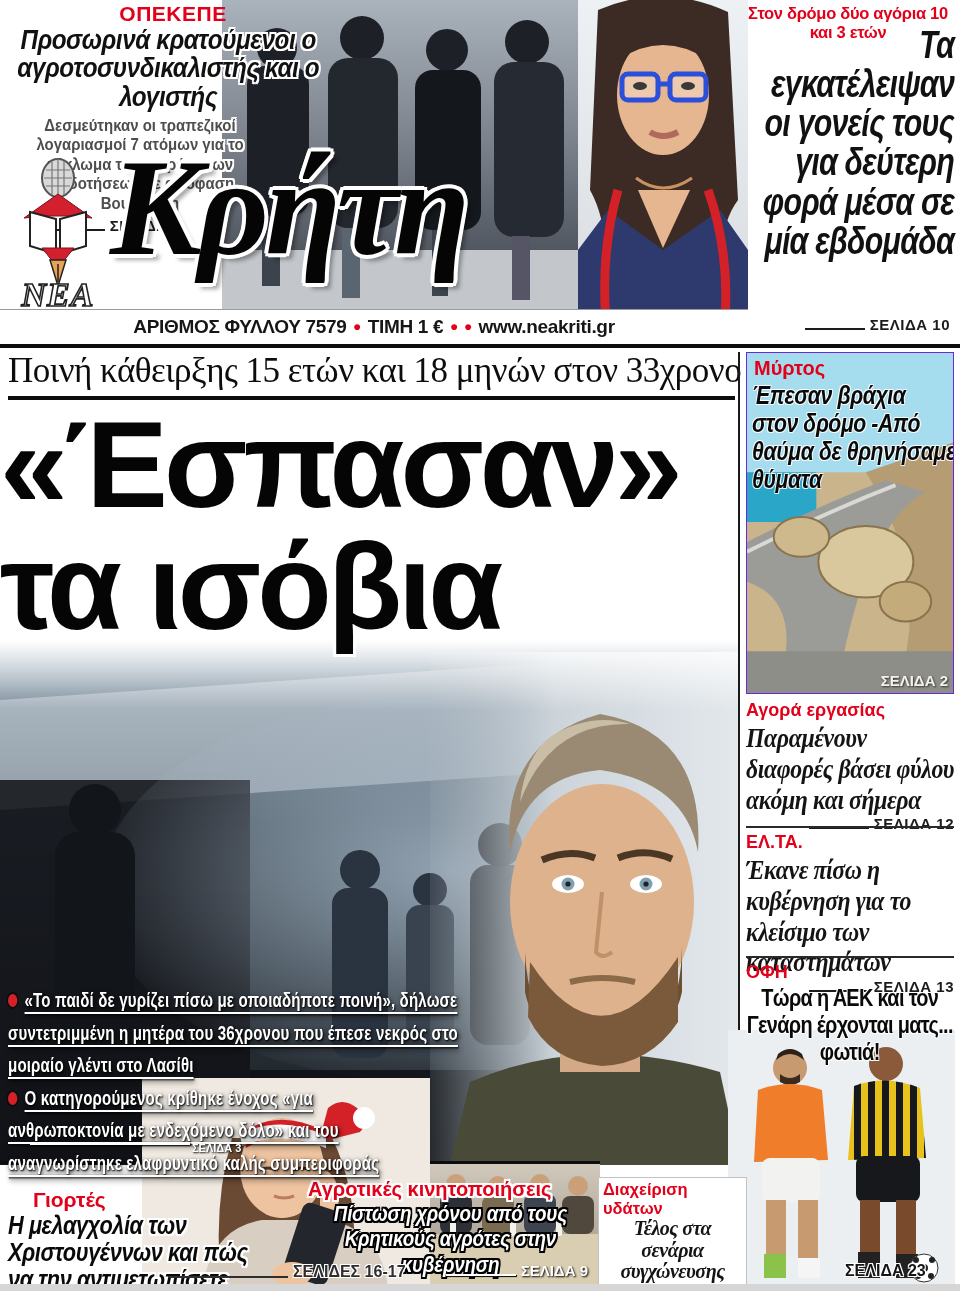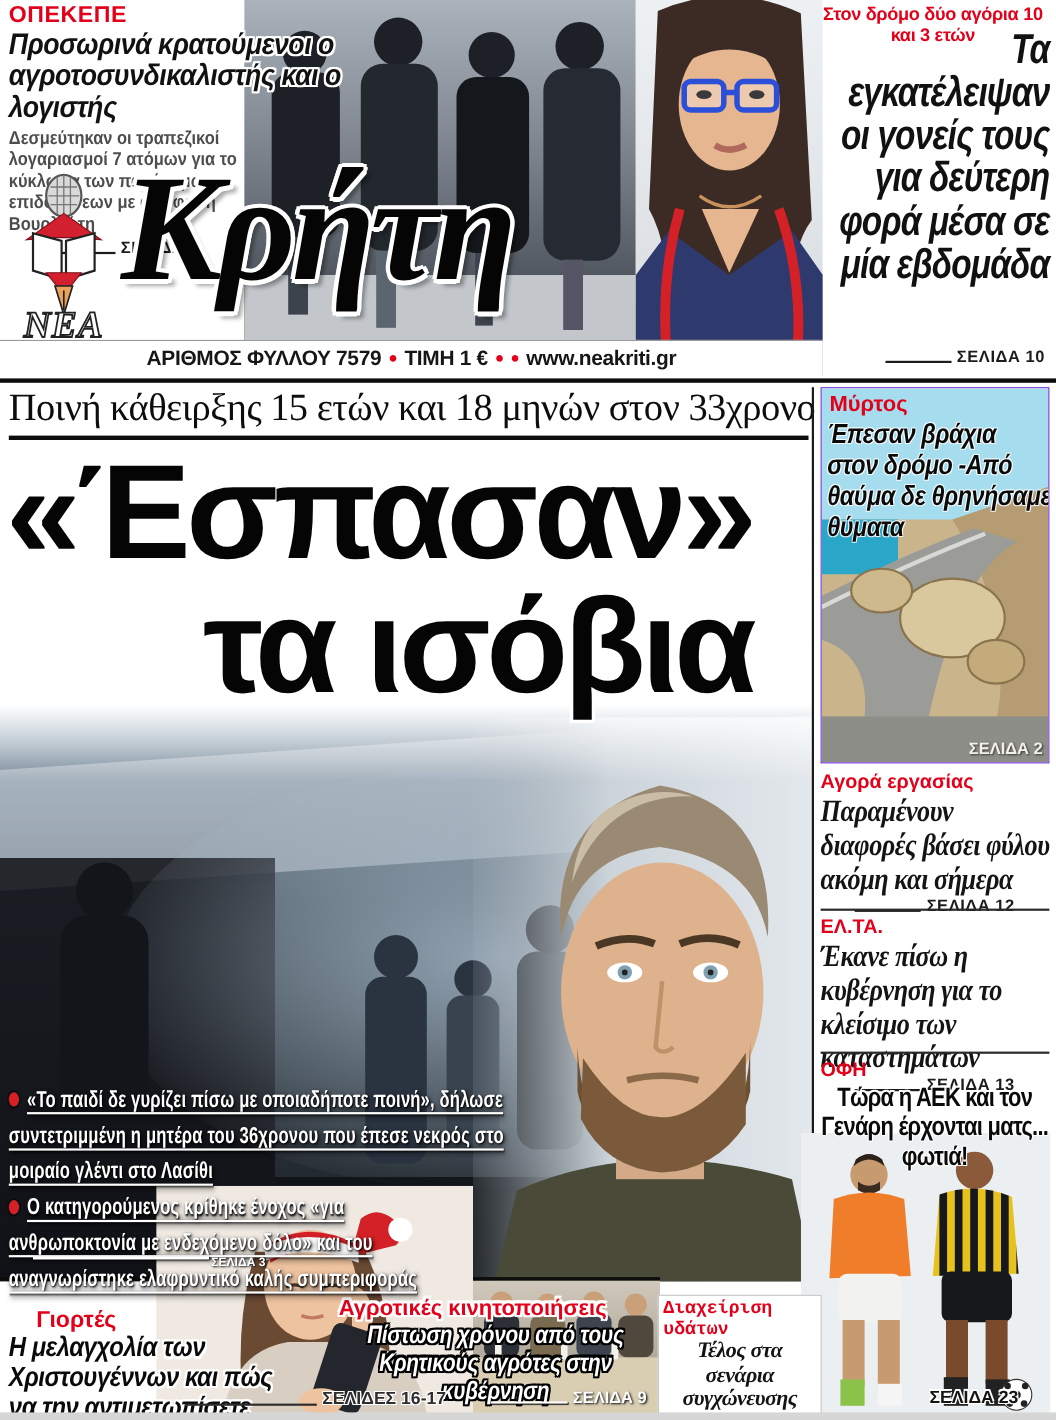--- a/index.html
+++ b/index.html
@@ -3,25 +3,25 @@
 <meta charset="utf-8">
 <style>
   html,body{margin:0;padding:0;background:#e9e9e9;}
   .page{position:relative;width:960px;height:1291px;margin:0 auto;background:#fff;overflow:hidden;
         font-family:"Liberation Sans",sans-serif;color:#111;}
   .abs{position:absolute;}
   
   .kicker{color:#e2001a;font-weight:bold;}
   .outline-w{text-shadow:-2px -2px 0 #fff,2px -2px 0 #fff,-2px 2px 0 #fff,2px 2px 0 #fff,0 -2px 0 #fff,0 2px 0 #fff,-2px 0 0 #fff,2px 0 0 #fff;}
   .outline-b{text-shadow:-2px -2px 0 #000,2px -2px 0 #000,-2px 2px 0 #000,2px 2px 0 #000,0 -2px 0 #000,0 2px 0 #000,-2px 0 0 #000,2px 0 0 #000;}
-  .pageref{display:flex;align-items:flex-end;justify-content:center;gap:5px;font-weight:bold;color:#1c1c1c;font-size:15px;letter-spacing:.5px;}
+  .pageref{display:flex;align-items:flex-end;justify-content:flex-end;gap:5px;font-weight:bold;color:#1c1c1c;font-size:15px;letter-spacing:.5px;}
   .pageref .line{height:2px;background:#1c1c1c;width:60px;margin-bottom:3px;flex:none;}
   .sx{transform-origin:top left;}
   
-  .story-tl{left:8px;top:2px;width:330px;z-index:5;}
+  .story-tl{left:8px;top:2px;width:330px;z-index:5;text-align:center;}
   .story-tl .kicker{font-size:21px;letter-spacing:.5px;}
   .story-tl .hl{width:356px;transform:scaleX(.9);font-size:27px;line-height:1.05;font-weight:bold;font-style:italic;letter-spacing:-.5px;}
   .story-tl .sub{width:300px;transform:scaleX(.88);font-size:17px;line-height:1.14;color:#4d4d4d;margin-top:5px;font-weight:bold;}
   .story-tl .pr{margin-top:4px;width:210px;justify-content:center;}
   .story-tr{left:742px;top:4px;width:212px;z-index:5;}
   .story-tr .kicker{font-size:16.5px;text-align:center;letter-spacing:-.3px;}
   .story-tr .hl{position:absolute;right:0;top:22px;width:265px;transform:scaleX(.8);transform-origin:top right;
                 font-size:38px;line-height:1.03;font-weight:bold;font-style:italic;text-align:right;letter-spacing:-1px;}
   .story-tr .pr{position:absolute;right:4px;top:312px;}
   
@@ -29,21 +29,21 @@
   .logo-krete{position:absolute;left:102px;top:-28px;font-family:"Liberation Serif",serif;font-weight:bold;font-style:italic;
               font-size:138px;color:#050505;letter-spacing:-4px;
               text-shadow:-3px -3px 0 #fff,3px -3px 0 #fff,-3px 3px 0 #fff,3px 3px 0 #fff,0 4px 0 #fff,4px 0 0 #fff,0 -4px 0 #fff,-4px 0 0 #fff,6px 6px 4px rgba(0,0,0,.35);}
   .masthead-bar{left:0;top:309px;width:748px;height:34px;background:#fff;border-top:1px solid #9a9a9a;z-index:4;
                 display:flex;align-items:center;justify-content:center;gap:7px;font-size:19px;font-weight:bold;color:#161616;letter-spacing:-.3px;}
   .masthead-bar .dot{color:#e2001a;font-size:21px;}
   .rule-top{left:0;top:344px;width:960px;height:4px;background:#0d0d0d;z-index:4;}
   
   .lead-kicker{left:8px;top:351px;width:727px;font-family:"Liberation Serif",serif;font-size:35px;letter-spacing:-.5px;
                color:#0d0d0d;border-bottom:4px solid #0d0d0d;padding-bottom:5px;z-index:3;white-space:nowrap;}
-  .lead-headline{left:0;top:404px;width:684px;text-align:right;font-weight:bold;z-index:3;color:#050505;
+  .lead-headline{left:0;top:404px;width:684px;text-align:left;font-weight:bold;z-index:3;color:#050505;
                  font-size:122px;line-height:1.0;letter-spacing:-4px;
                  text-shadow:-3px -3px 0 #fff,3px -3px 0 #fff,-3px 3px 0 #fff,3px 3px 0 #fff,0 -3px 0 #fff,0 3px 0 #fff,-3px 0 0 #fff,3px 0 0 #fff;}
   .photo-fade{left:0;top:640px;width:740px;height:70px;background:linear-gradient(180deg,#fff 0%,rgba(255,255,255,0) 100%);z-index:2;}
   .lead-bullets{left:8px;top:984px;width:650px;transform:scaleX(.72);transform-origin:top left;z-index:6;
                 color:#fff;font-weight:bold;font-size:21px;line-height:1.55;letter-spacing:.2px;}
   .lead-bullets .li{text-shadow:1px 1px 2px #000,2px 2px 6px rgba(0,0,0,.9);}
   .lead-bullets .li span.t{text-decoration:underline;text-decoration-thickness:2px;text-underline-offset:5px;}
   .lead-bullets .b2{max-width:565px;}
   .dot-red{display:inline-block;width:13px;height:13px;border-radius:50%;background:#d42027;box-shadow:0 0 0 2px rgba(0,0,0,.45);margin-right:10px;}
   .lead-pr{left:30px;top:1142px;z-index:6;display:flex;align-items:flex-start;gap:2px;color:#fff;font-weight:bold;font-size:11px;
@@ -80,21 +80,21 @@
   .pr-holidays .gline{width:120px;height:2px;background:#2e2e2e;margin-bottom:3px;}
   .photo-farmers{left:300px;top:1164px;width:300px;height:127px;z-index:3;}
   .story-farmers{left:302px;top:1178px;width:296px;z-index:5;}
   .story-farmers .kicker{font-size:20px;margin-left:6px;}
   .story-farmers .hl{width:362px;transform:scaleX(.82);font-size:23px;line-height:1.1;font-weight:bold;font-style:italic;
                      text-align:center;color:#fff;letter-spacing:-.3px;}
   .pr-farmers{position:absolute;right:10px;top:84px;color:#fff;font-weight:bold;font-size:15px;text-shadow:1px 1px 2px #000;
               display:flex;gap:5px;align-items:flex-end;}
   .pr-farmers .rline{width:70px;height:2px;background:#fff;margin-bottom:3px;box-shadow:1px 1px 1px #000;}
   .card-water{left:598px;top:1177px;width:149px;height:114px;background:#fff;z-index:5;border:1px solid #c2c2c2;box-sizing:border-box;padding:2px 4px;}
-  .card-water .kicker{font-size:16.5px;font-family:Liberation Mono, monospace;}
+  .card-water .kicker{font-size:16.5px;}
   .card-water .hl{font-family:"Liberation Serif",serif;font-weight:bold;font-style:italic;font-size:20px;line-height:1.08;
                   text-align:center;letter-spacing:-.5px;color:#141414;}
   .bottom-strip{left:0;top:1284px;width:960px;height:7px;background:#d6d6d6;z-index:7;}
 </style>
 </head>
 <body>
 
 <div class="page">
 
   <svg class="abs" style="left:222px;top:0;width:356px;height:312px;z-index:0;" viewBox="0 0 356 312" preserveAspectRatio="none">

